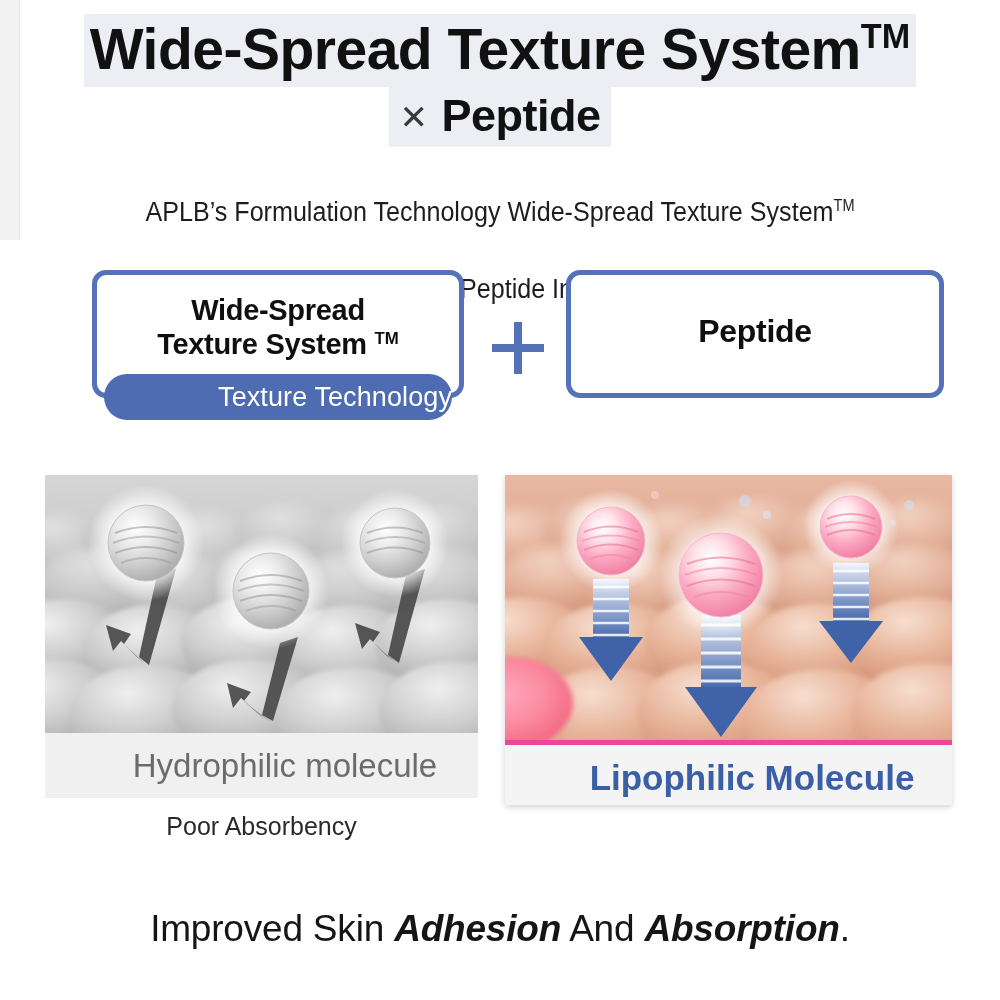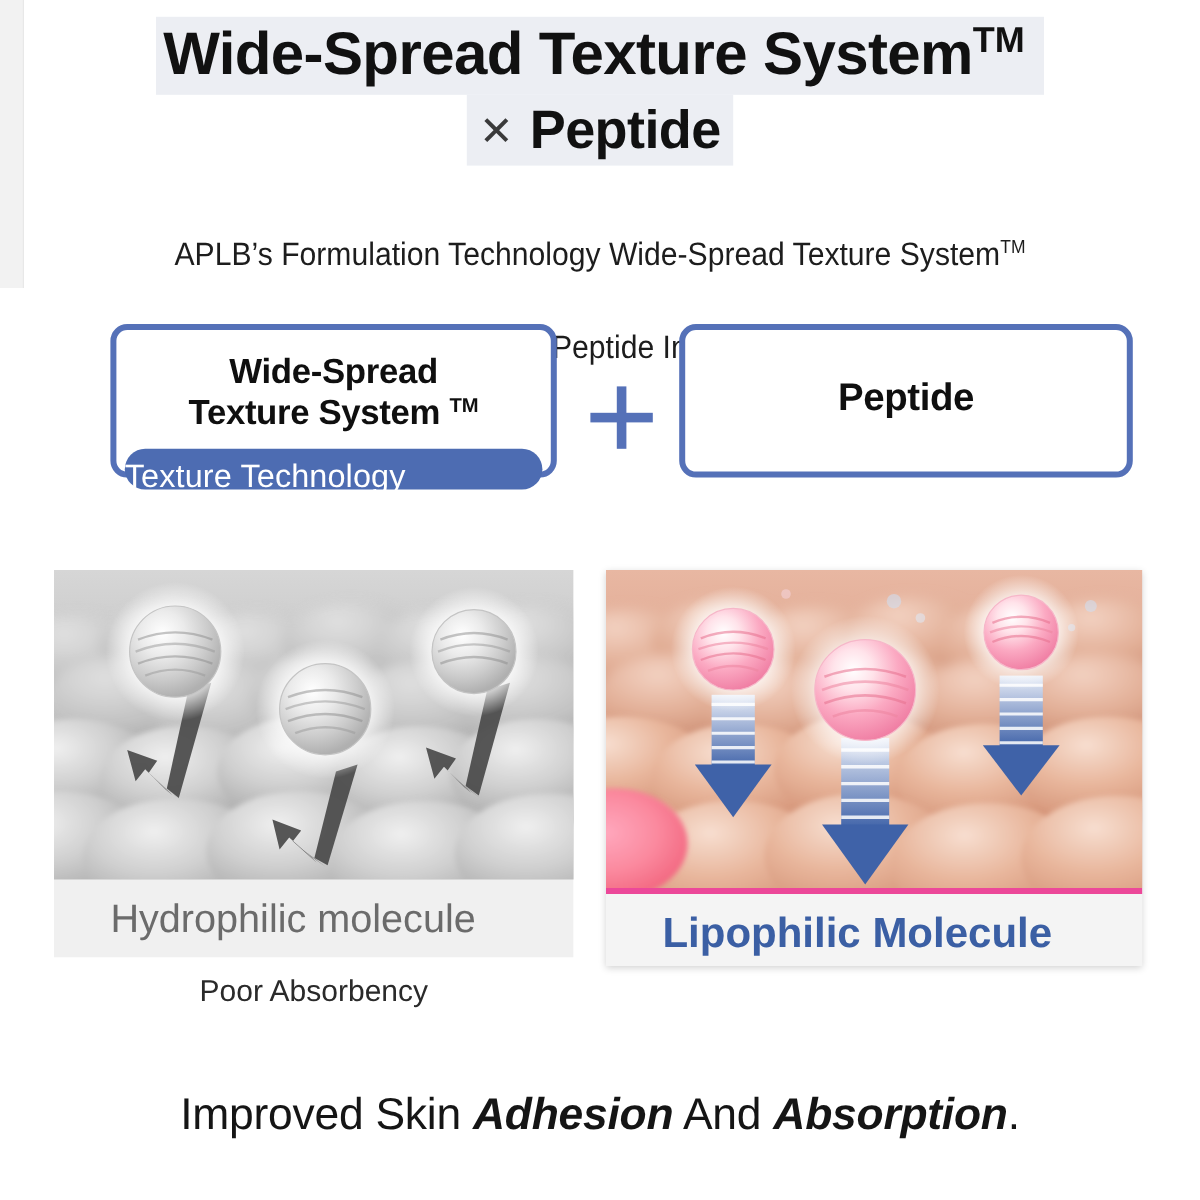--- a/index.html
+++ b/index.html
@@ -36,24 +36,24 @@
     text-align: center;
   }
   .title-line {
     display: block;
     line-height: 1.18;
   }
   .title-hl {
     display: inline-block;
     background: #eceef3;
     color: #111111;
-    font-size: 50px;
+    font-size: 57px;
     font-weight: bold;
     letter-spacing: -0.5px;
-    padding: 2px 16px 4px 6px;
+    padding: 2px 6px 4px 6px;
     font-family: "Liberation Sans", sans-serif;
   }
   .title-line2 .title-hl {
     font-size: 45px;
     padding: 2px 10px 4px 10px;
   }
   .cross-mark {
     font-weight: normal;
     font-size: 34px;
     color: #3a3a3a;
@@ -114,24 +114,24 @@
     top: 38px;
     font-size: 32px;
   }
   .cbox-text .tm { font-size: 0.58em; vertical-align: 0.60em; }
 
   .pill {
     position: absolute;
     background: #4d6cb2;
     border-radius: 24px;
     color: #ffffff;
-    text-align: left;
+    text-align: right;
     font-size: 27px;
     line-height: 46px;
-    height: 34px;
+    height: 46px;
     font-family: "Liberation Sans Narrow", "Liberation Sans", sans-serif;
     letter-spacing: 0.1px;
   }
   .pill-left  { left: 104px; top: 104px; width: 348px; }
   .pill-right { left: 560px; top: 104px; width: 390px; }
 
   .plus {
     position: absolute;
     left: 490px; top: 50px;
     width: 56px; height: 56px;
@@ -162,20 +162,21 @@
   }
   .panel-right .photo { height: 265px; }
 
   .photo-grey  { background: linear-gradient(#d6d6d6, #bdbdbd 55%, #a9a9a9); }
   .photo-pink  { background: linear-gradient(#e8b7a2, #dba189 50%, #cf8d73); }
 
   
   .caption {
     position: absolute;
     left: 0; right: 0; bottom: 0;
+    text-align: center;
     font-family: "Liberation Sans Narrow", "Liberation Sans", sans-serif;
     padding-left: 47px;
   }
   .caption-left {
     height: 65px;
     line-height: 65px;
     background: #f0f0f0;
     color: #6b6b6b;
     font-size: 33px;
   }

